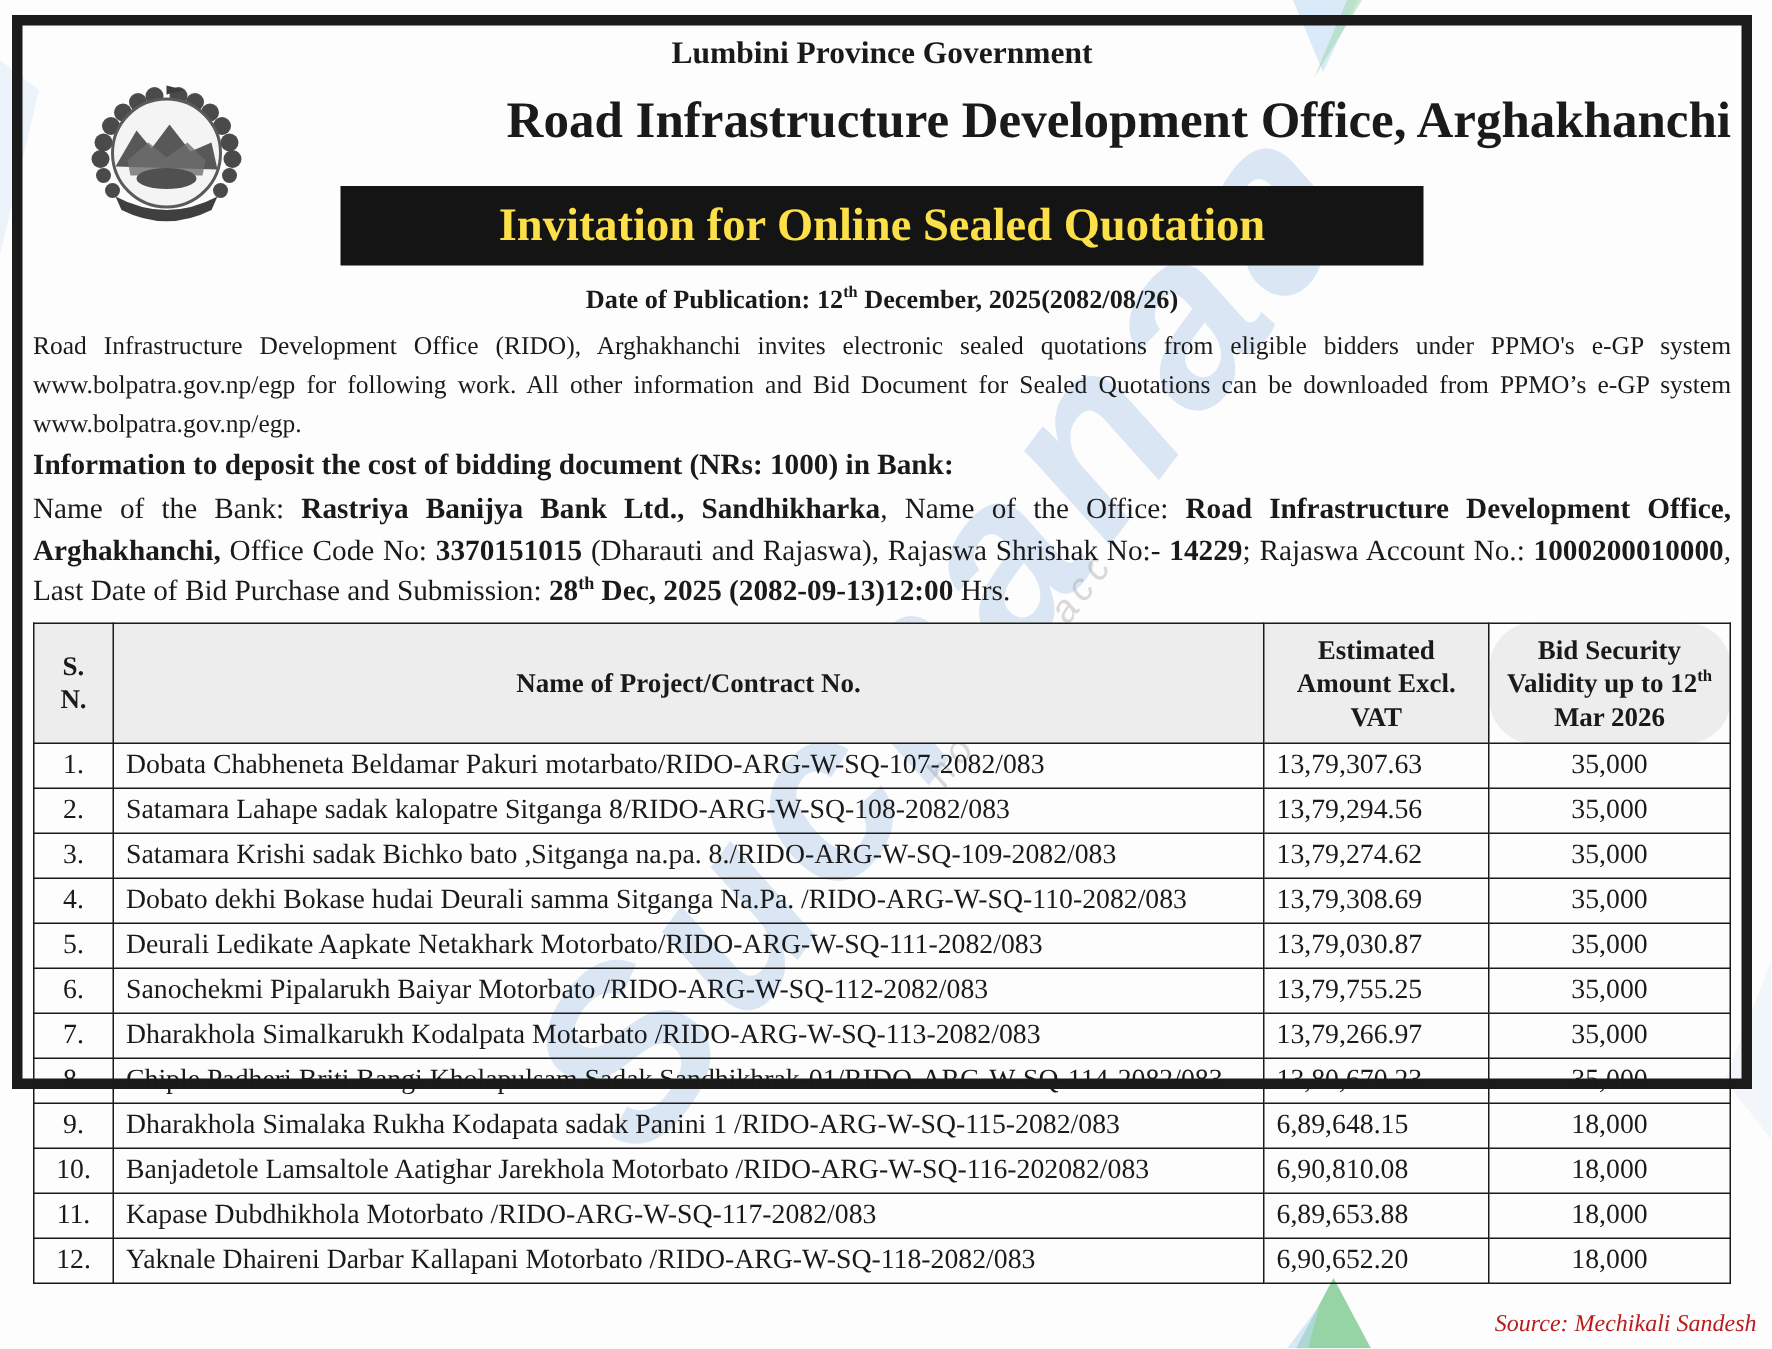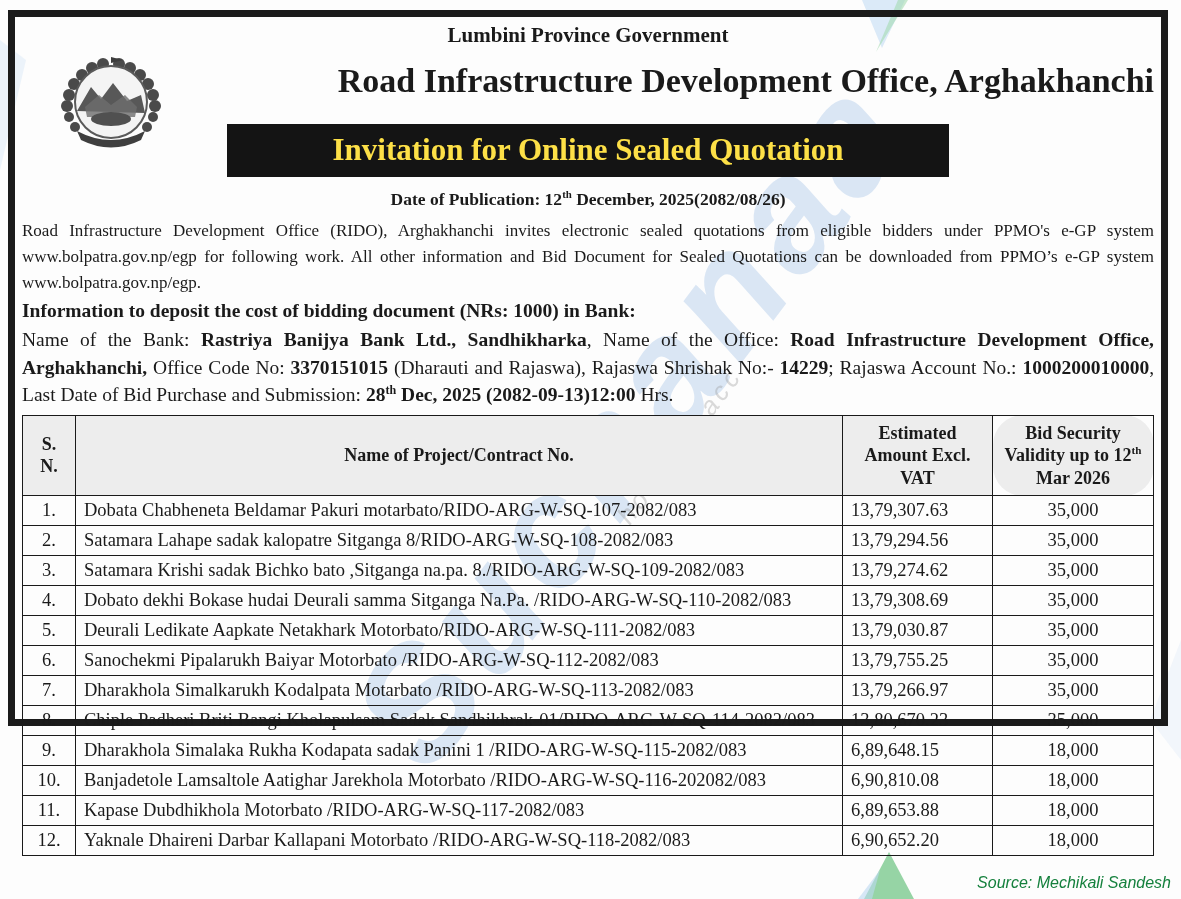--- a/index.html
+++ b/index.html
@@ -46,22 +46,22 @@
     background:#ededed; font-weight:bold; text-align:center;
     padding:6px 4px; font-size:18px; line-height:1.25; vertical-align:middle;
   }
   table.quote td { padding:3px 8px; height:30px; vertical-align:middle; }
   .c-sn  { width:53px;  text-align:center; }
   .c-name{ text-align:left; }
   .c-amt { width:150px; }
   .c-sec { width:161px; text-align:center;border-radius:30px; }
   .source-credit {
     position:absolute; right:10px; top:874px;
-    font-family:Liberation Sans, sans-serif; font-style:italic;
-    font-size:16px; color:#15803d;
+    font-family:Liberation Serif, serif; font-style:italic;
+    font-size:16px; color:#b91c1c;
   }
 </style>
 </head>
 <body>
 
 <div class="page">
 
   <svg class="deco" viewBox="0 0 1181 899">
     <polygon points="862,0 905,0 882,48" fill="#cfe3f5" opacity="0.75"></polygon>
     <polygon points="898,0 908,0 876,52" fill="#9ed8ab" opacity="0.55"></polygon>

